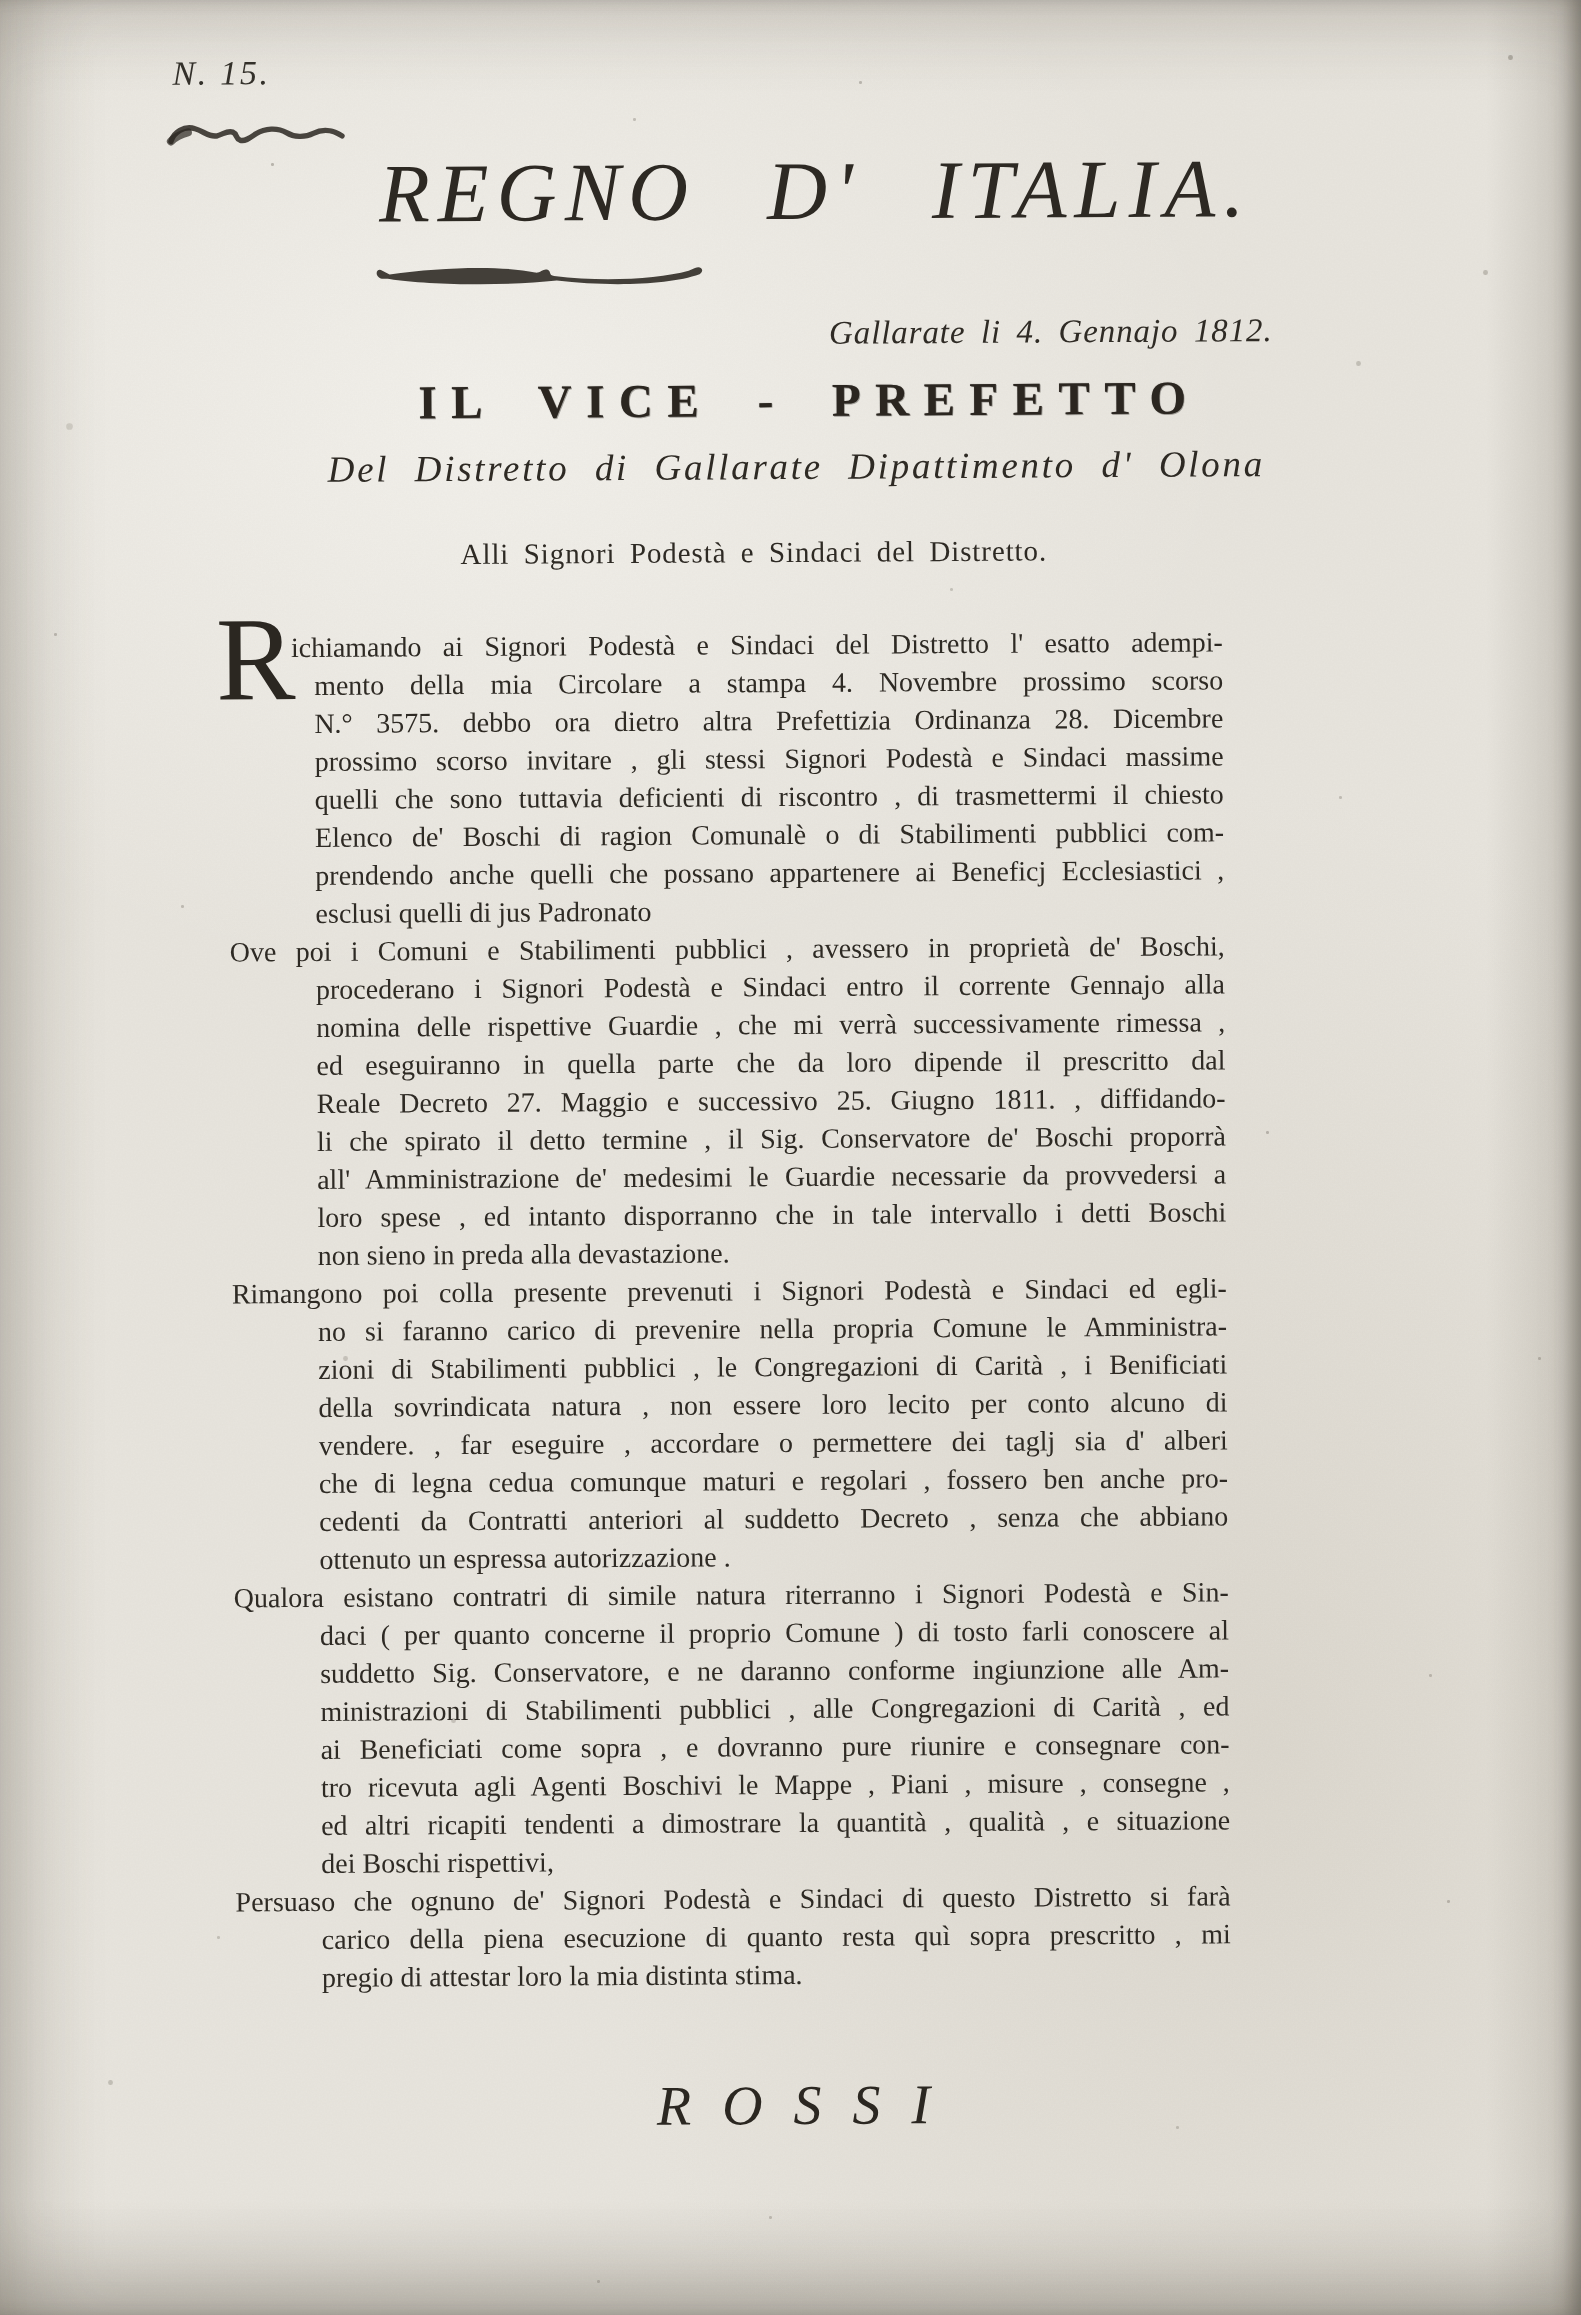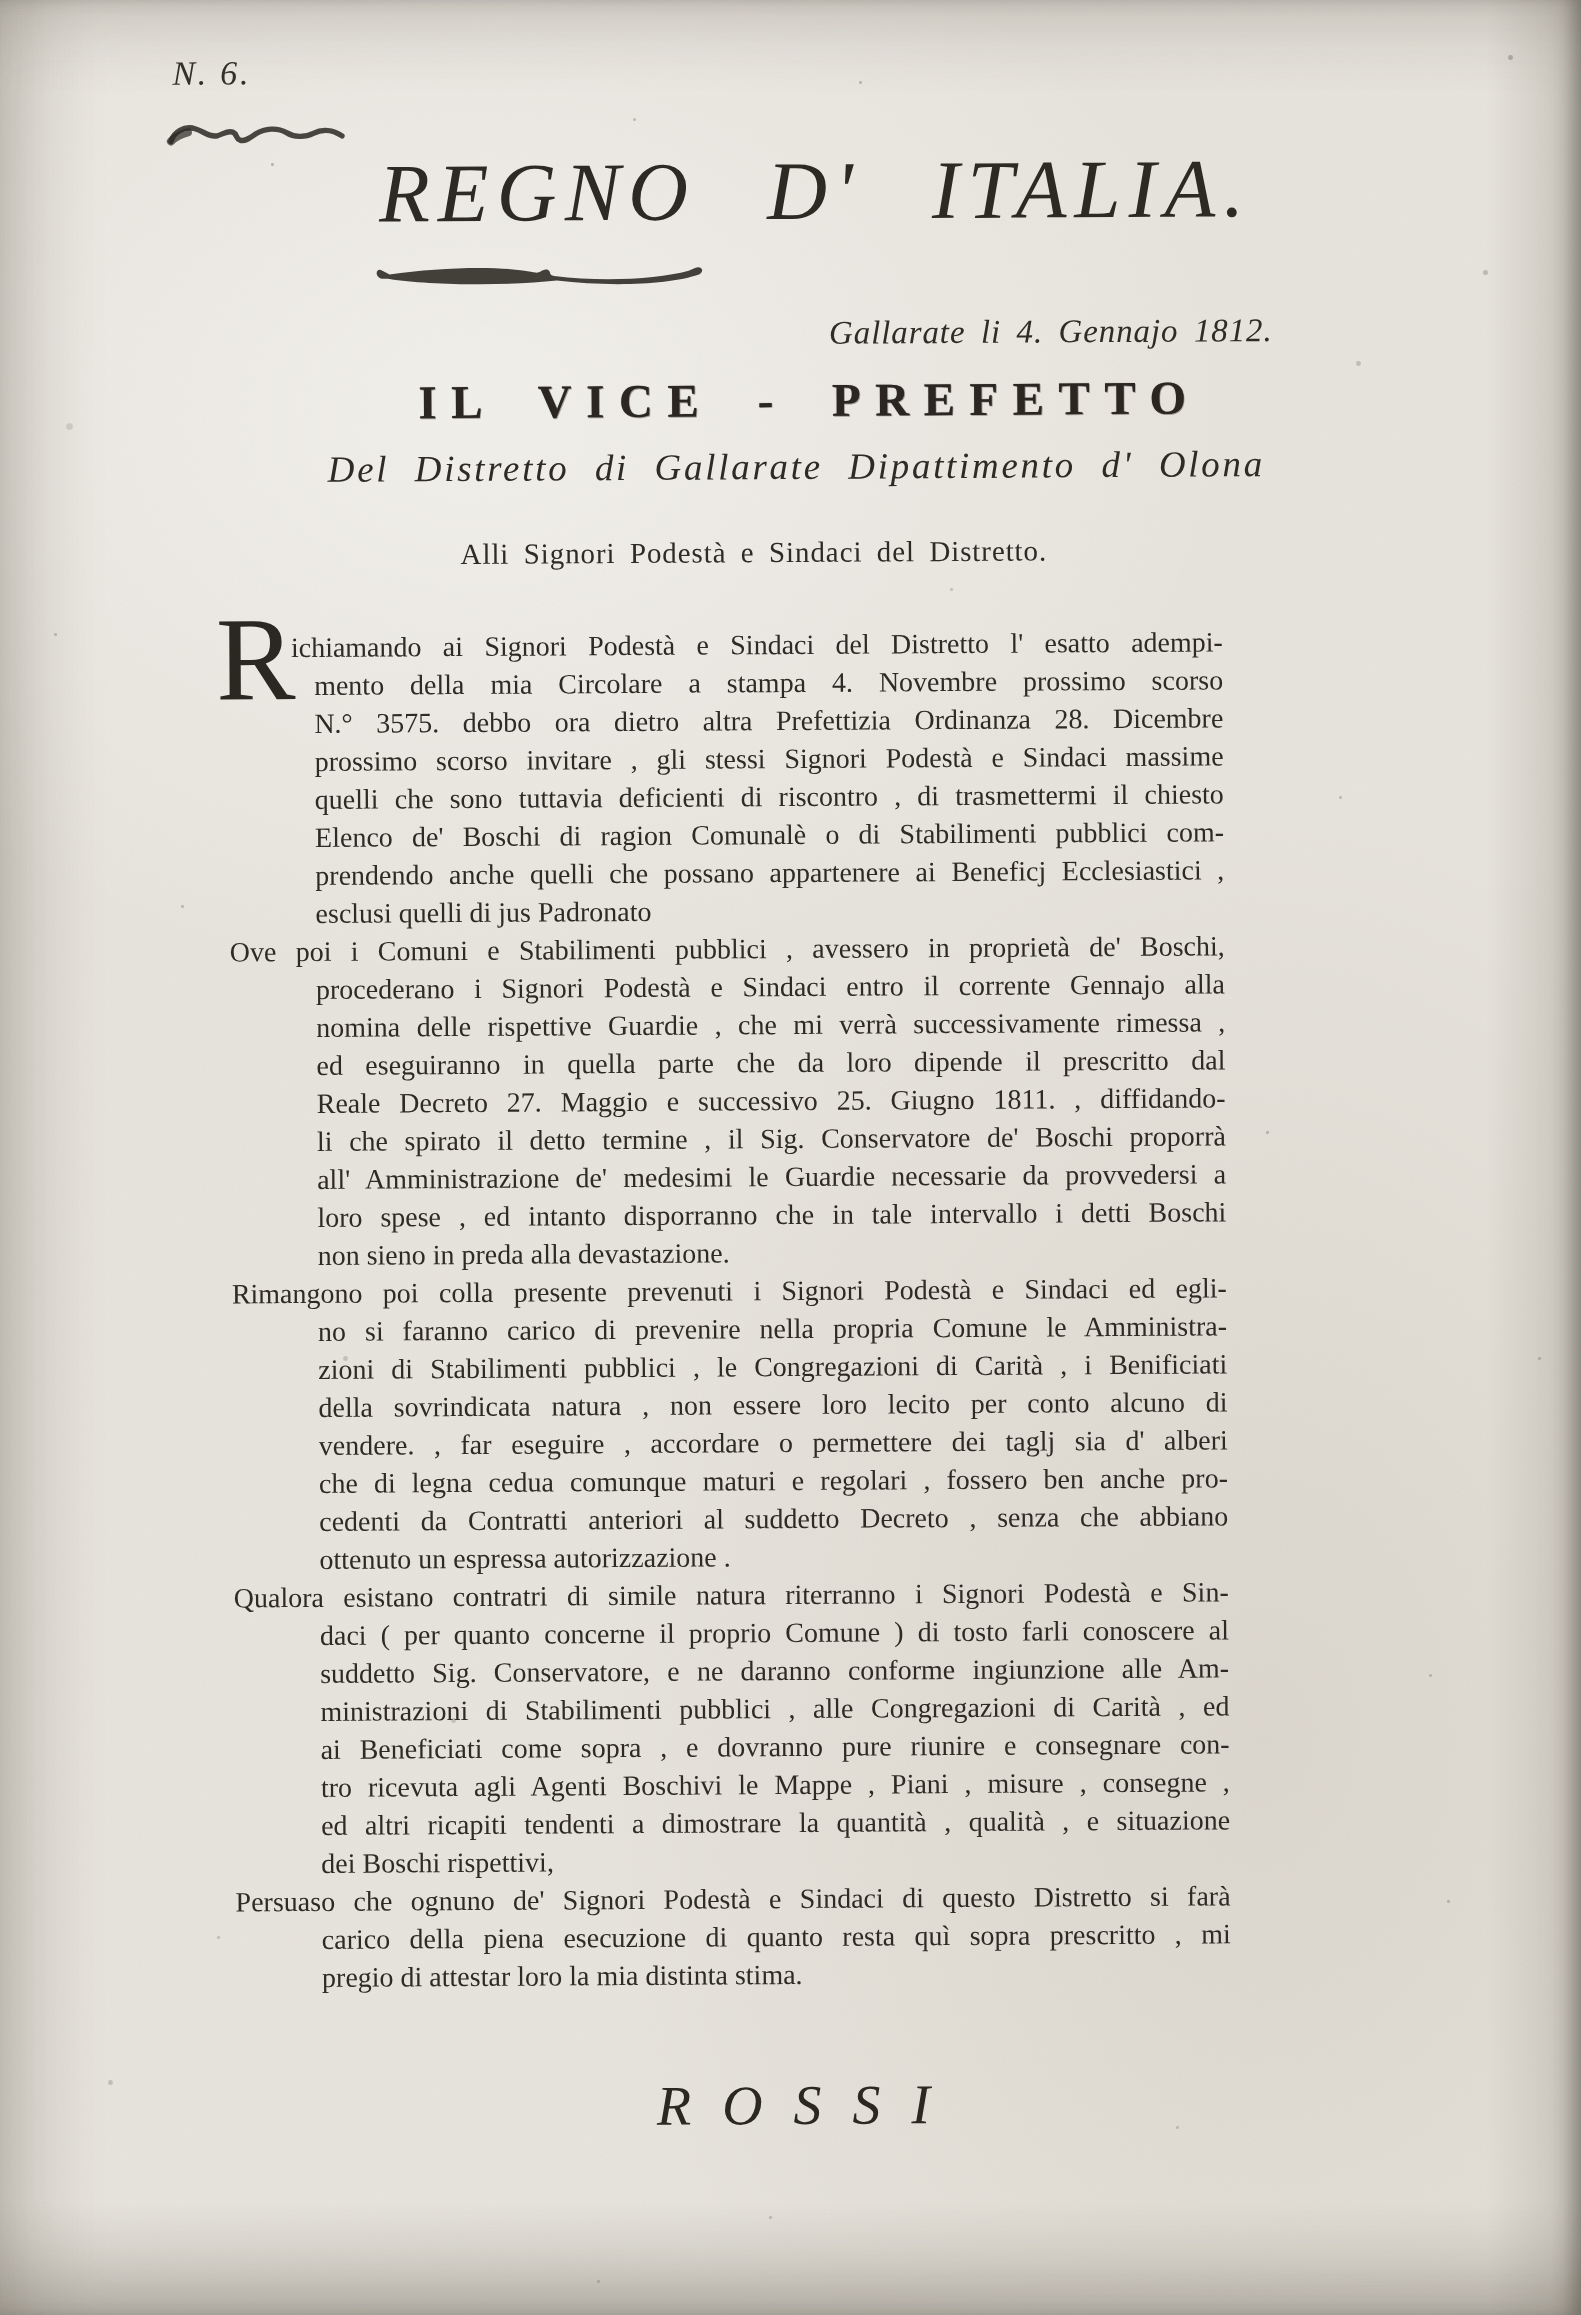--- a/index.html
+++ b/index.html
@@ -81,21 +81,21 @@
   }
   .noise{position:absolute;inset:0;mix-blend-mode:multiply;opacity:.6;pointer-events:none;}
 </style>
 </head>
 <body>
 
 <div class="page">
 
   <div class="content">
 
-    <div class="doc-number">N. 6.</div>
+    <div class="doc-number">N. 15.</div>
 
     <svg class="flourish" width="185" height="43" viewBox="0 0 205 48">
       <path d="M5 32 C8 22, 20 14, 32 18 C42 21, 48 28, 57 26 C64 24, 68 20, 74 22 C79 24, 77 29, 82 31 C88 33, 94 28, 100 24 C110 18, 124 17, 134 23 C142 28, 154 29, 164 24 C174 19, 186 20, 196 27" fill="none" stroke="#2b2721" stroke-width="6" stroke-linecap="round" opacity="0.85"></path>
       <path d="M5 32 C10 27, 16 24, 24 22" fill="none" stroke="#2b2721" stroke-width="9" stroke-linecap="round" opacity="0.7"></path>
     </svg>
 
     <div class="title">REGNO D' ITALIA.</div>
 
     <svg class="rule-svg" width="338" height="23.5" viewBox="0 0 374 26">
       <path d="M9 14 C4 10, 8 3, 13 7 L21 11 C80 3, 148 2, 182 10 C188 11, 191 5, 196 7 C200 9, 197 13, 203 14 C258 21, 318 18, 352 9 L359 6 C366 3, 370 9, 364 13 C330 25, 262 26, 206 19 C150 25, 62 23, 21 16 C15 15, 12 17, 9 14 Z" fill="#2b2721" opacity="0.88"></path>

